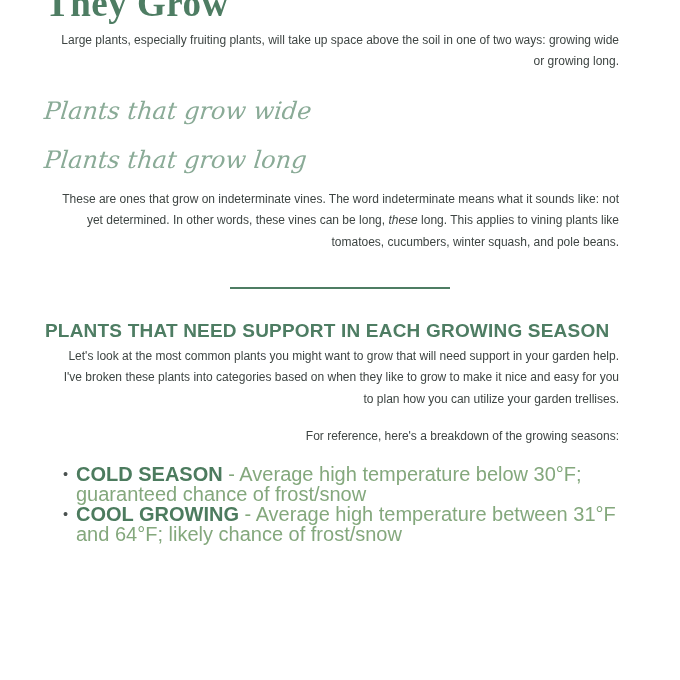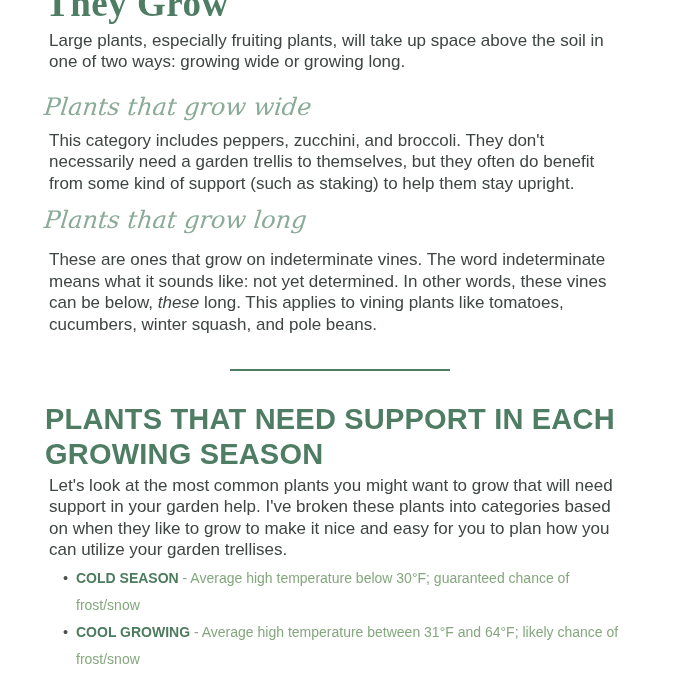--- a/index.html
+++ b/index.html
@@ -8,24 +8,25 @@
     background: #ffffff;
     font-family: "Liberation Sans", sans-serif;
     color: var(--body-text, #3e4543);
   }
   .content {
     position: relative;
     padding: 0 45px;
     width: 590px;
   }
   p {
-    margin: 4px;
-    font-size: 17px;
+    margin: 16px;
+    font-size: 12px;
     line-height: 21.5px;
     color: var(--body-text, #3e4543);
+    text-align: right;
   }
   .h1-serif {
     margin: -16px 0 0 0;
     font-family: "Liberation Serif", serif;
     font-weight: 600;
     font-size: 37px;
     line-height: 1.1;
     letter-spacing: 0.5px;
     color: var(--heading-green, #4e7d63);
   }
@@ -46,36 +47,36 @@
   .p-long1 { margin-top: 6px; }
   .p-long2 { margin-top: 14px; }
   .divider {
     width: 220px; height: 0;
     border: none;
     border-top: 2px solid var(--heading-green, #4e7d63);
     margin: 34px auto 0 auto;
   }
   .h2-caps {
     margin: 31px 0 0 0;
-    font-size: 29px;
+    font-size: 19px;
     line-height: 1.2;
     font-weight: bold;
     letter-spacing: 0.2px;
     color: var(--heading-green, #4e7d63);
   }
   .p-seasons-intro { margin-top: 3px; }
   .p-list-intro { margin-top: 11px; }
   ul.seasons-list {
     margin: 0; padding: 0 0 0 18px;
     list-style: none;
   }
   ul.seasons-list li {
     position: relative;
-    font-size: 14px;
-    line-height: 27px;
+    font-size: 20px;
+    line-height: 20px;
     padding-left: 13px;
   }
   ul.seasons-list li::before {
     content: "\2022";
     position: absolute;
     left: 0; top: 0;
     color: #4a524f;
     font-size: 14.5px;
   }
   .season-name {
@@ -91,33 +92,33 @@
 <body>
 
 <div class="content">
 
   <h1 class="h1-serif">They Grow</h1>
 
   <p class="p-intro">Large plants, especially fruiting plants, will take up space above the soil in one of two ways: growing wide or growing long.</p>
 
   <h3 class="script-heading">Plants that grow wide</h3>
 
-  <p class="p-wide">This category includes peppers, zucchini, and broccoli. They don't necessarily need a garden trellis to themselves, but they often do benefit from some kind of support (such as staking) to help them stay upright.</p>
 
   <h3 class="script-heading long">Plants that grow long</h3>
 
-  <p class="p-long1"><span>These are ones that grow on indeterminate vines. The word indeterminate means what it sounds like: not yet determined. In other words, these vines can be below, </span><em>these</em><span> long. This applies to vining plants like tomatoes, cucumbers, winter squash, and pole beans.</span></p>
+  <p class="p-long1"><span>These are ones that grow on indeterminate vines. The word indeterminate means what it sounds like: not yet determined. In other words, these vines can be long, </span><em>these</em><span> long. This applies to vining plants like tomatoes, cucumbers, winter squash, and pole beans.</span></p>
 
 
   <hr class="divider">
 
   <h2 class="h2-caps">PLANTS THAT NEED SUPPORT IN EACH GROWING SEASON</h2>
 
   <p class="p-seasons-intro">Let's look at the most common plants you might want to grow that will need support in your garden help. I've broken these plants into categories based on when they like to grow to make it nice and easy for you to plan how you can utilize your garden trellises.</p>
 
+  <p class="p-list-intro">For reference, here's a breakdown of the growing seasons:</p>
 
   <ul class="seasons-list">
     <li><span class="season-name">COLD SEASON</span> <span class="season-desc">- Average high temperature below 30°F; guaranteed chance of frost/snow</span></li>
     <li><span class="season-name">COOL GROWING</span> <span class="season-desc">- Average high temperature between 31°F and 64°F; likely chance of frost/snow</span></li>
 
   </ul>
 
 </div>
 
 </body></html>

